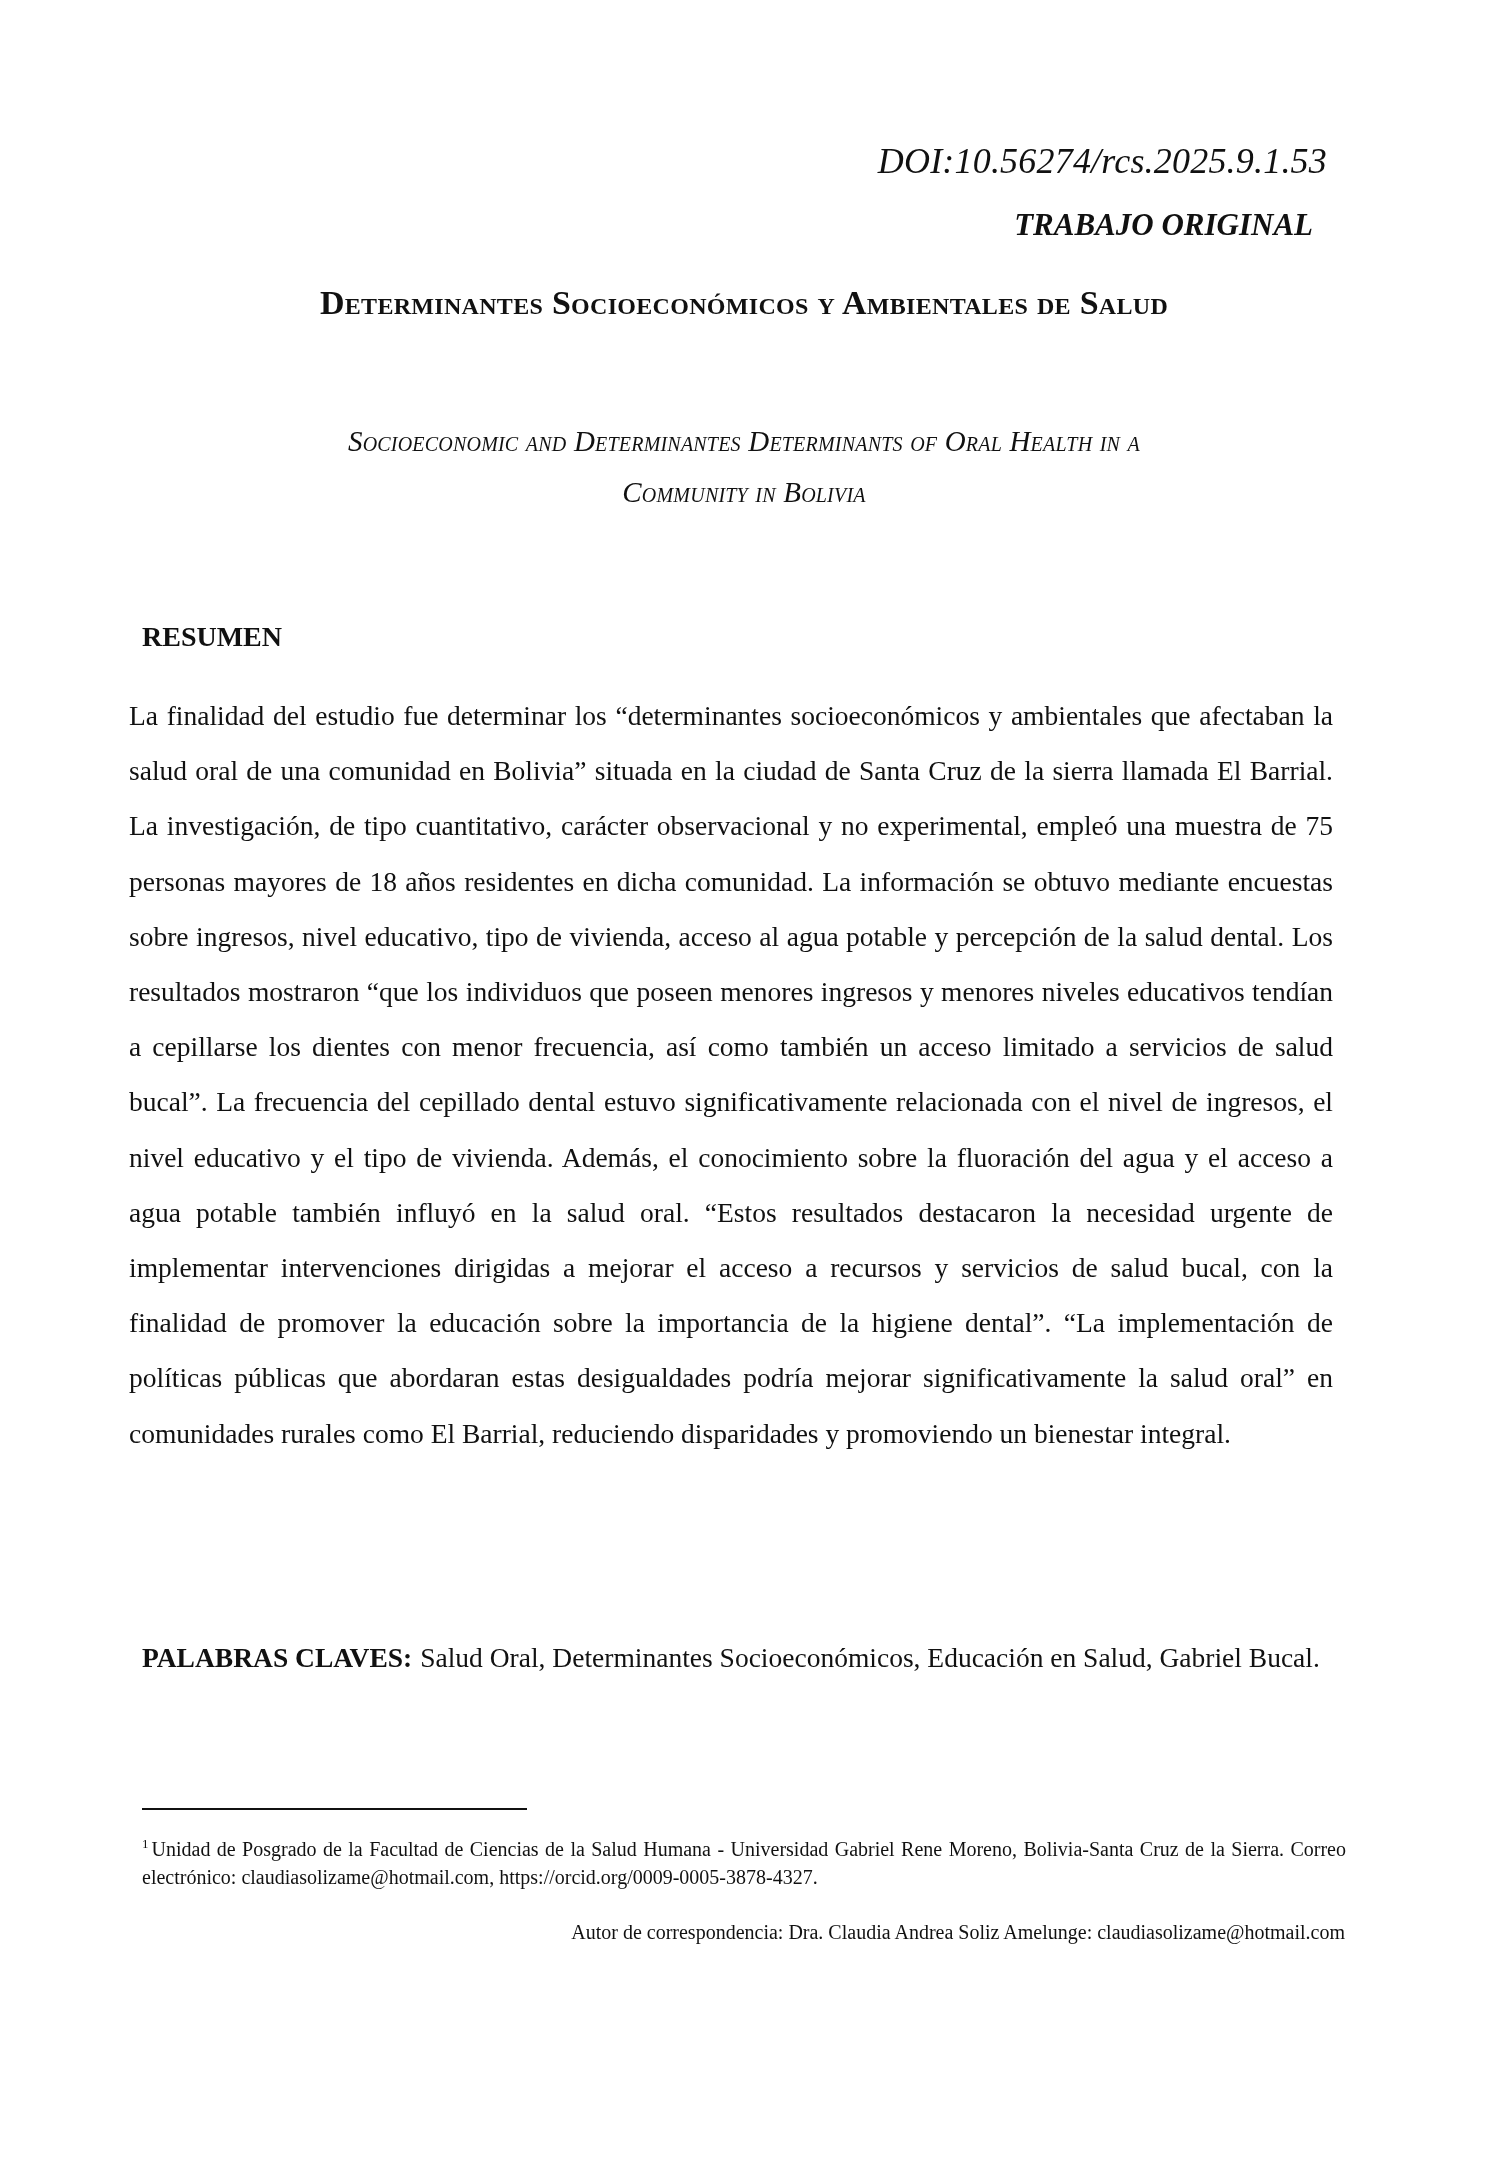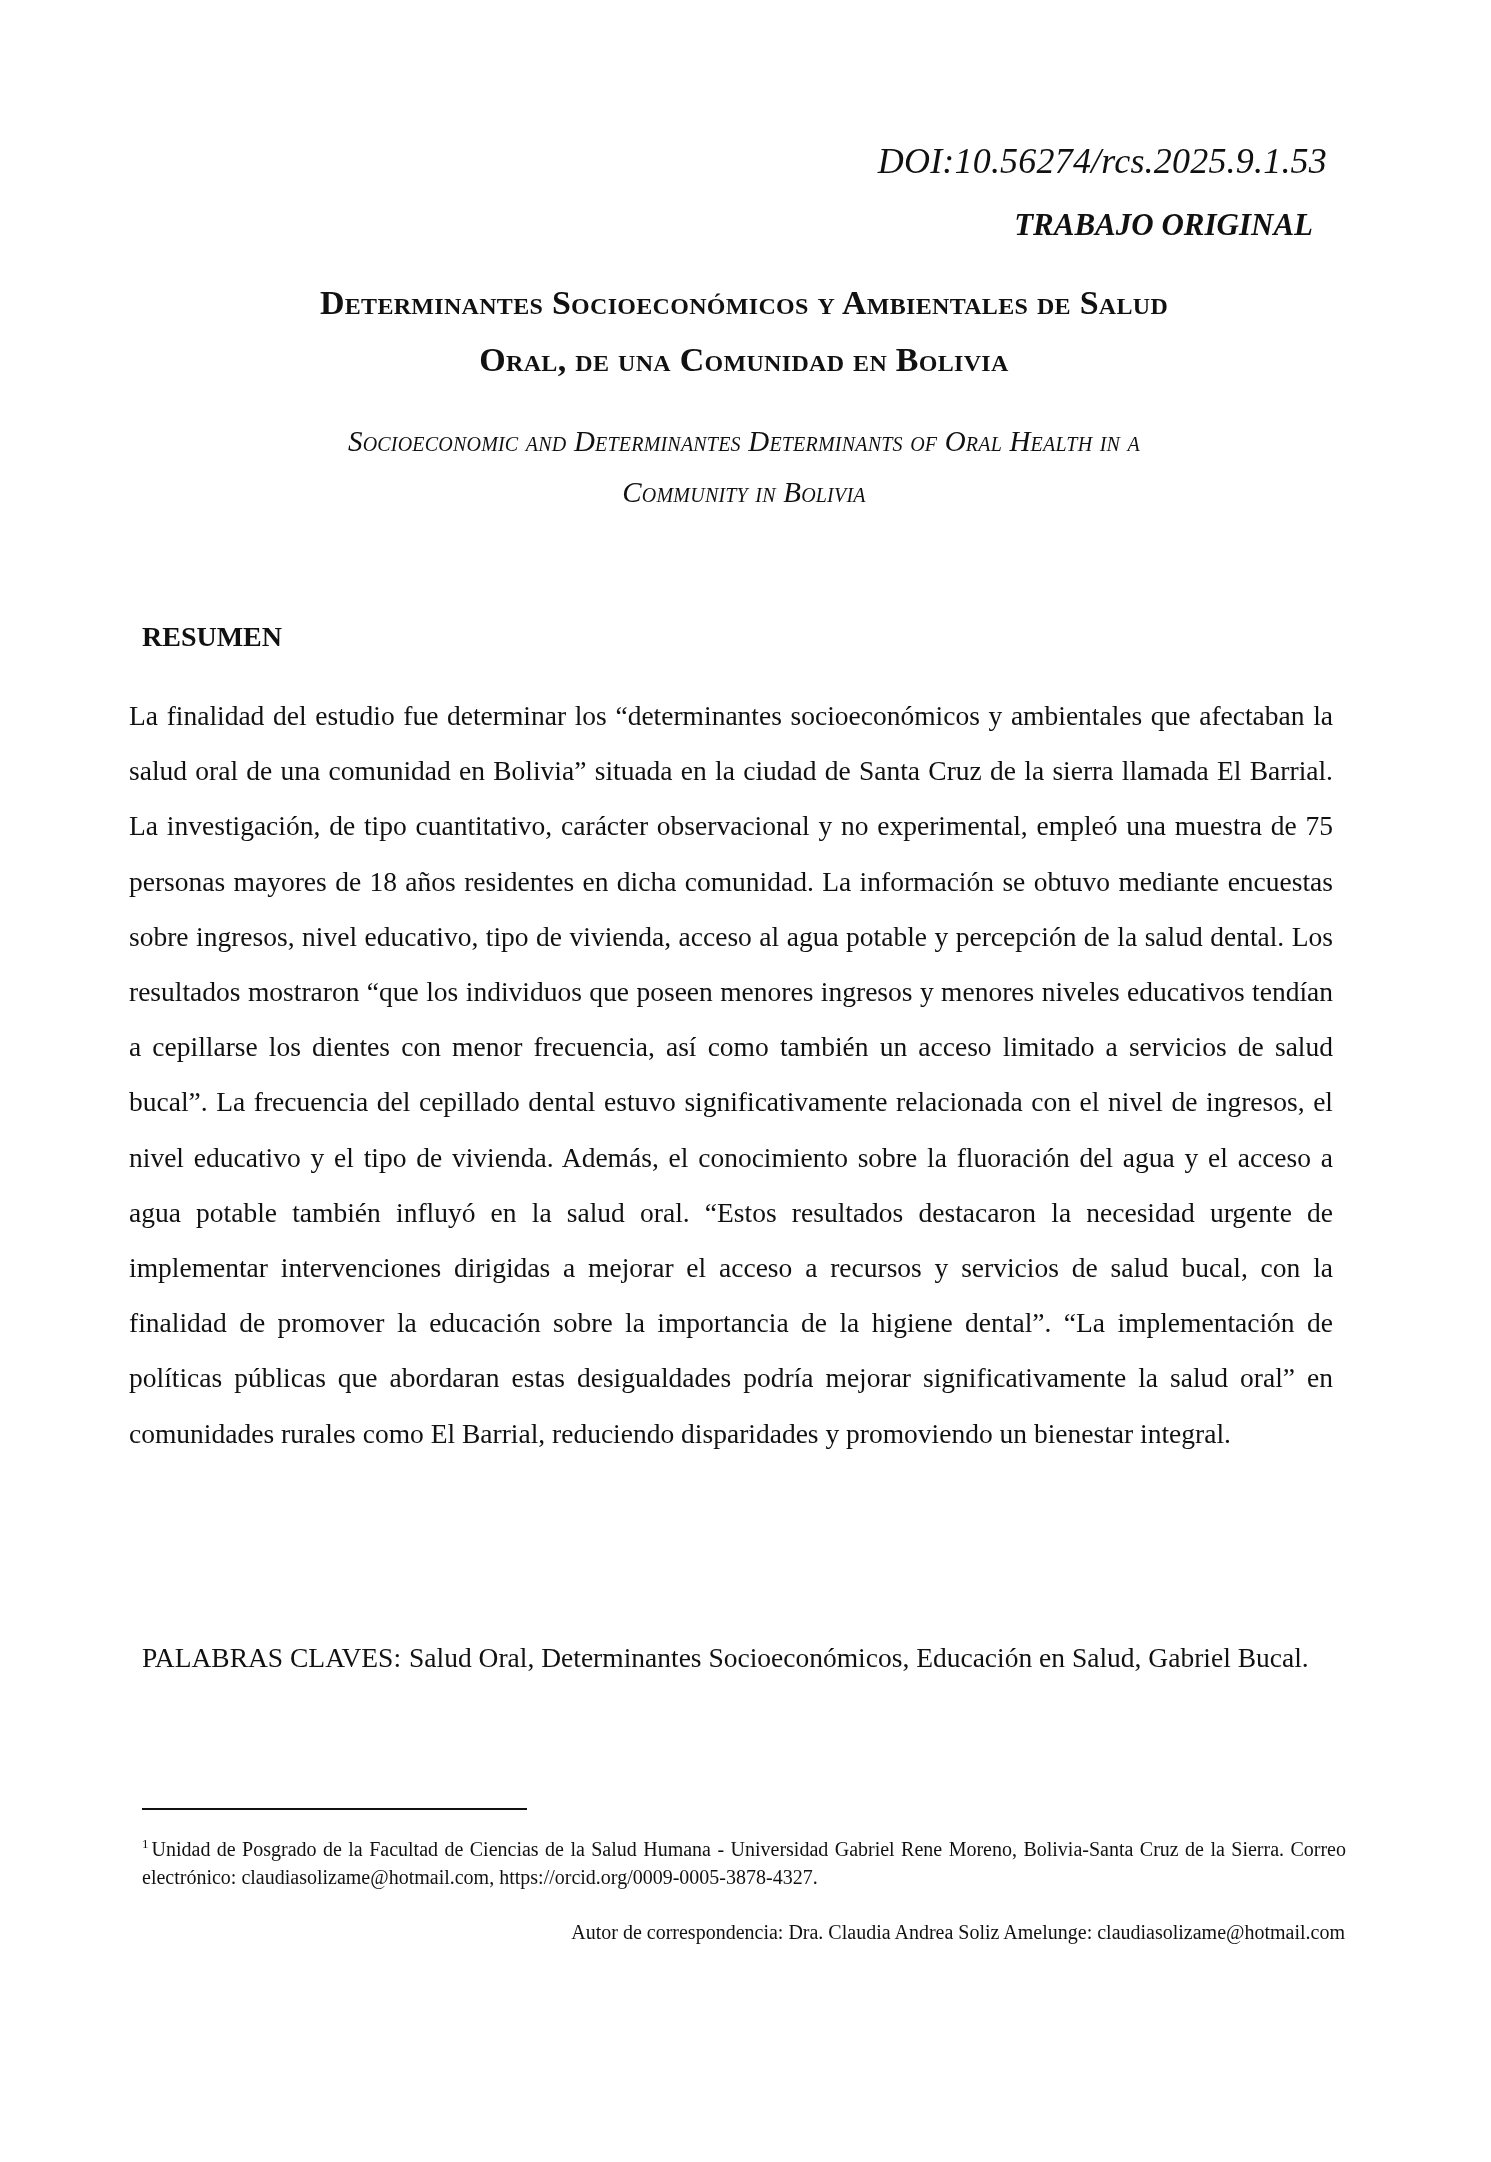--- a/index.html
+++ b/index.html
@@ -30,21 +30,21 @@
     .heading {
       top: 621px; left: 142px; font-weight: bold; font-size: 28px;
     }
     .abstract {
       top: 688px; left: 129px; width: 1204px; font-size: 27.5px; line-height: 55.2px;
       text-align: justify; margin: 0;
     }
     .keywords {
       top: 1630px; left: 142px; width: 1204px; font-size: 27.5px; line-height: 55.2px; text-align: justify;
     }
-    .keywords .kw-label { font-weight: normal; margin-right: 8px; }
+    .keywords .kw-label { font-weight: bold; margin-right: 8px; }
     .rule { top: 1808px; left: 142px; width: 385px; height: 2px; background: #111111; }
     .footnote {
       top: 1830px; left: 142px; width: 1204px; font-size: 20px; line-height: 28px; text-align: justify;
     }
     .footnote sup { font-size: 13px; vertical-align: super; margin-right: 3px; }
     .corr {
       top: 1921px; right: 146px; font-size: 20px; white-space: nowrap;
     }
     .journal {
       top: 1964px; right: 146px; font-size: 20px; white-space: nowrap;
@@ -53,21 +53,20 @@
 </head>
 <body>
 
 <div class="page">
 
   <div class="abs doi">DOI:10.56274/rcs.2025.9.1.53</div>
   <div class="abs type">TRABAJO ORIGINAL</div>
 
   <div class="abs title">
     <div>Determinantes Socioeconómicos y Ambientales de Salud</div>
-    <div>Oral, de una Comunidad en Bolivia</div>
   </div>
 
   <div class="abs subtitle">
     <div>Socioeconomic and Determinantes Determinants of Oral Health in a</div>
     <div>Community in Bolivia</div>
   </div>
 
 
   <div class="abs heading">RESUMEN</div>
 

